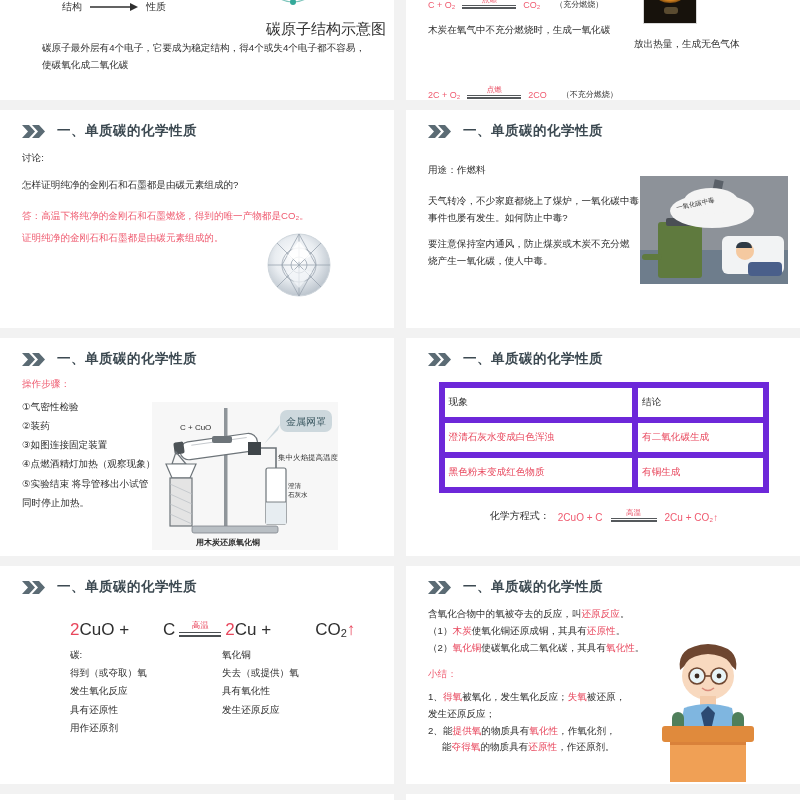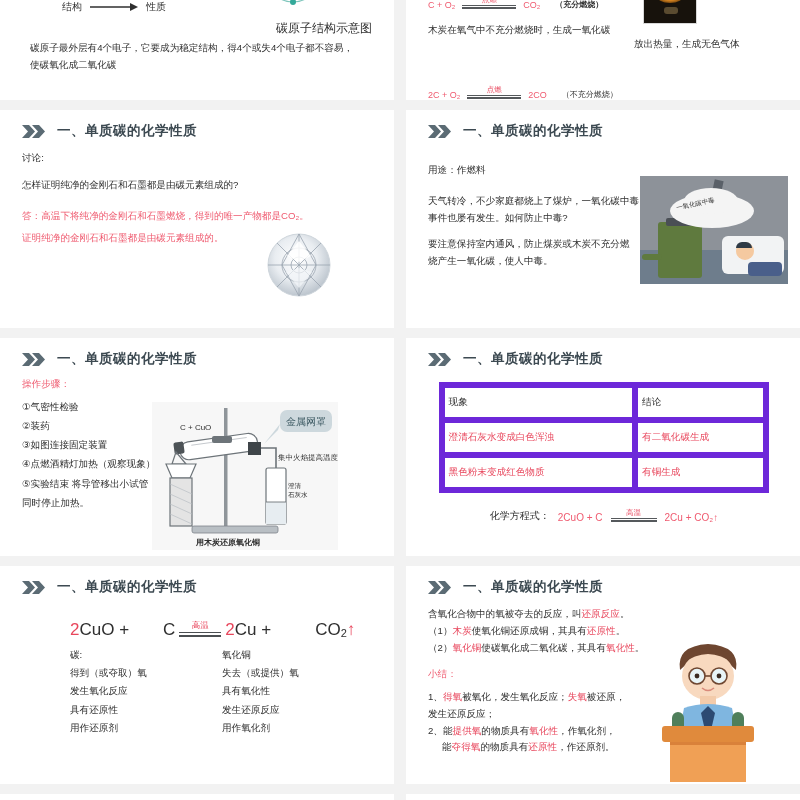--- a/index.html
+++ b/index.html
@@ -109,43 +109,43 @@
           <circle cx="48" cy="8" r="7" fill="#dff2ef" stroke="#7fc6bc" stroke-width="1"></circle>
           <circle cx="48" cy="44" r="3" fill="#34a99a"></circle>
           <circle cx="22" cy="18" r="3" fill="#34a99a"></circle>
           <circle cx="74" cy="18" r="3" fill="#34a99a"></circle>
           <circle cx="95" cy="5" r="4" fill="#3b7fd4"></circle>
           <circle cx="95" cy="19" r="4" fill="#e8465c"></circle>
           <text x="103" y="8" font-size="5" fill="#6b7278">质子</text>
           <text x="103" y="22" font-size="5" fill="#6b7278">电子</text>
         </svg>
       </div>
-      <div style="position:absolute; left:276px; top:20px; font-size:12px; color:#2f2f2f;">碳原子结构示意图</div>
-
-      <div style="position:absolute; left:30px; top:40px; width:350px;">
+      <div style="position:absolute; left:266px; top:20px; font-size:15px; color:#2f2f2f;">碳原子结构示意图</div>
+
+      <div style="position:absolute; left:42px; top:40px; width:350px;">
         <div class="tx">碳原子最外层有4个电子，它要成为稳定结构，得4个或失4个电子都不容易，</div>
         <div class="tx">使碳氧化成二氧化碳</div>
       </div>
     </div>
   </div>
 
   <div class="slide" style="height:100px;">
     <div style="position:relative; height:100px;">
 
       <div style="position:absolute; left:22px; top:-4px;" class="eq-row">
         <span>C + O₂</span>
         <span class="eq-arrow">
           <span class="eq-cond">点燃</span>
           <span class="eq-bars">
               <i></i>
               <i></i>
             </span>
         </span>
         <span>CO₂</span>
-        <span class="note" style="margin-left:8px;font-size:8px;font-weight:bold;">（充分燃烧）</span>
+        <span class="note" style="margin-left:8px;font-size:8px;">（充分燃烧）</span>
       </div>
 
       <div style="position:absolute; left:22px; top:22px;" class="tx">木炭在氧气中不充分燃烧时，生成一氧化碳</div>
 
       <div style="position:absolute; left:22px; top:60px;margin-top:26px;" class="eq-row">
         <span>2C + O₂</span>
         <span class="eq-arrow">
           <span class="eq-cond">点燃</span>
           <span class="eq-bars">
               <i></i>
@@ -390,21 +390,20 @@
           <div>得到（或夺取）氧</div>
           <div>发生氧化反应</div>
           <div>具有还原性</div>
           <div>用作还原剂</div>
         </div>
         <div>
           <div>氧化铜</div>
           <div>失去（或提供）氧</div>
           <div>具有氧化性</div>
           <div>发生还原反应</div>
-          <div>用作氧化剂</div>
         </div>
       </div>
     </div>
   </div>
 
   <div class="slide" style="height:218px;">
     <div class="sl-head">
       <svg class="chev" width="26" height="13" viewBox="0 0 26 13">
         <polygon points="0,0 7,0 13,6.5 7,13 0,13 6,6.5" fill="#5b6b74"></polygon>
         <polygon points="10,0 17,0 23,6.5 17,13 10,13 16,6.5" fill="#5b6b74"></polygon>

